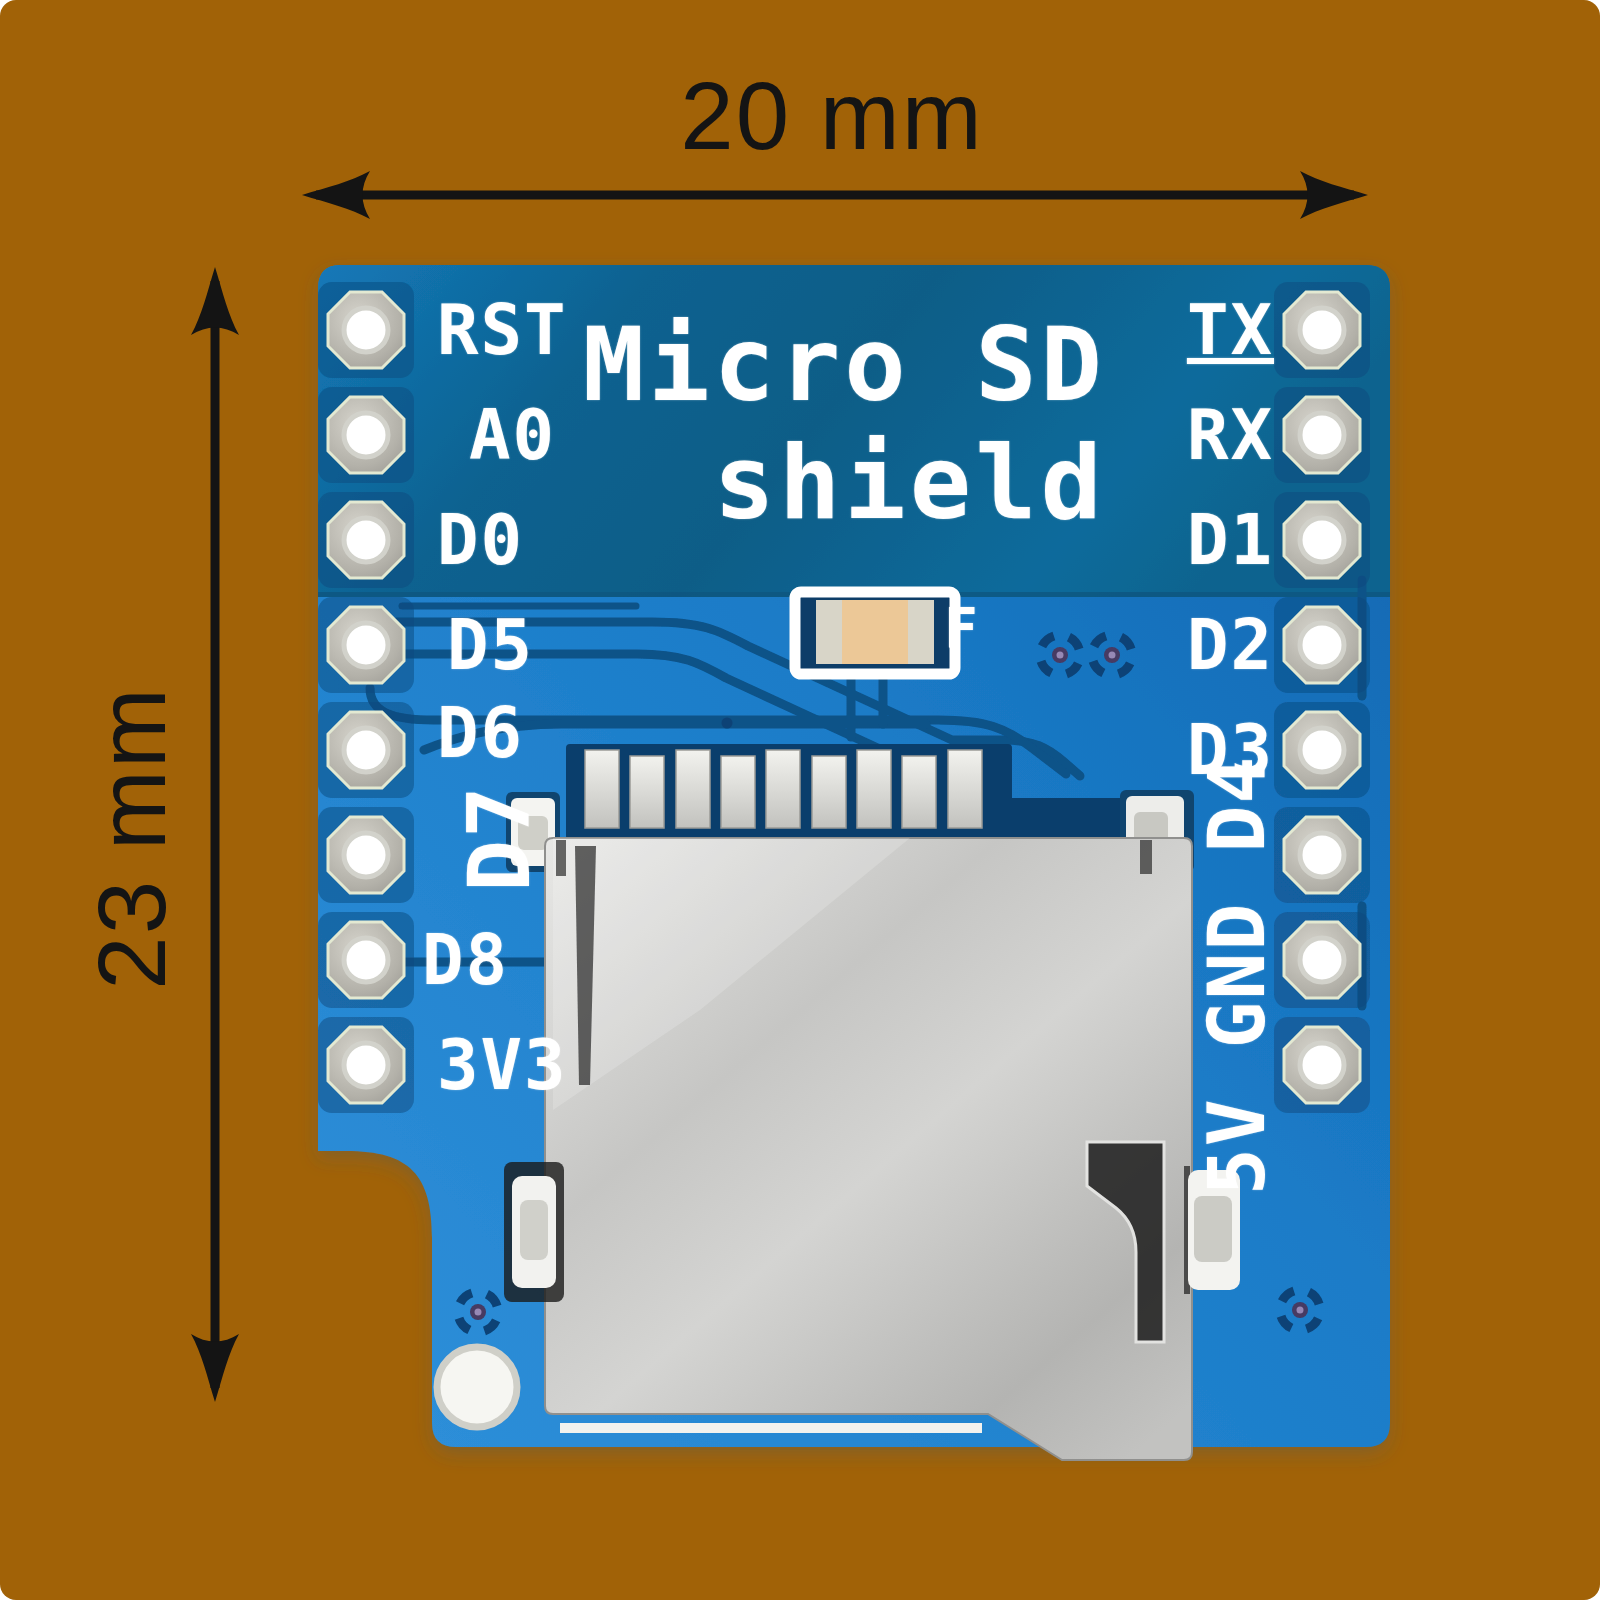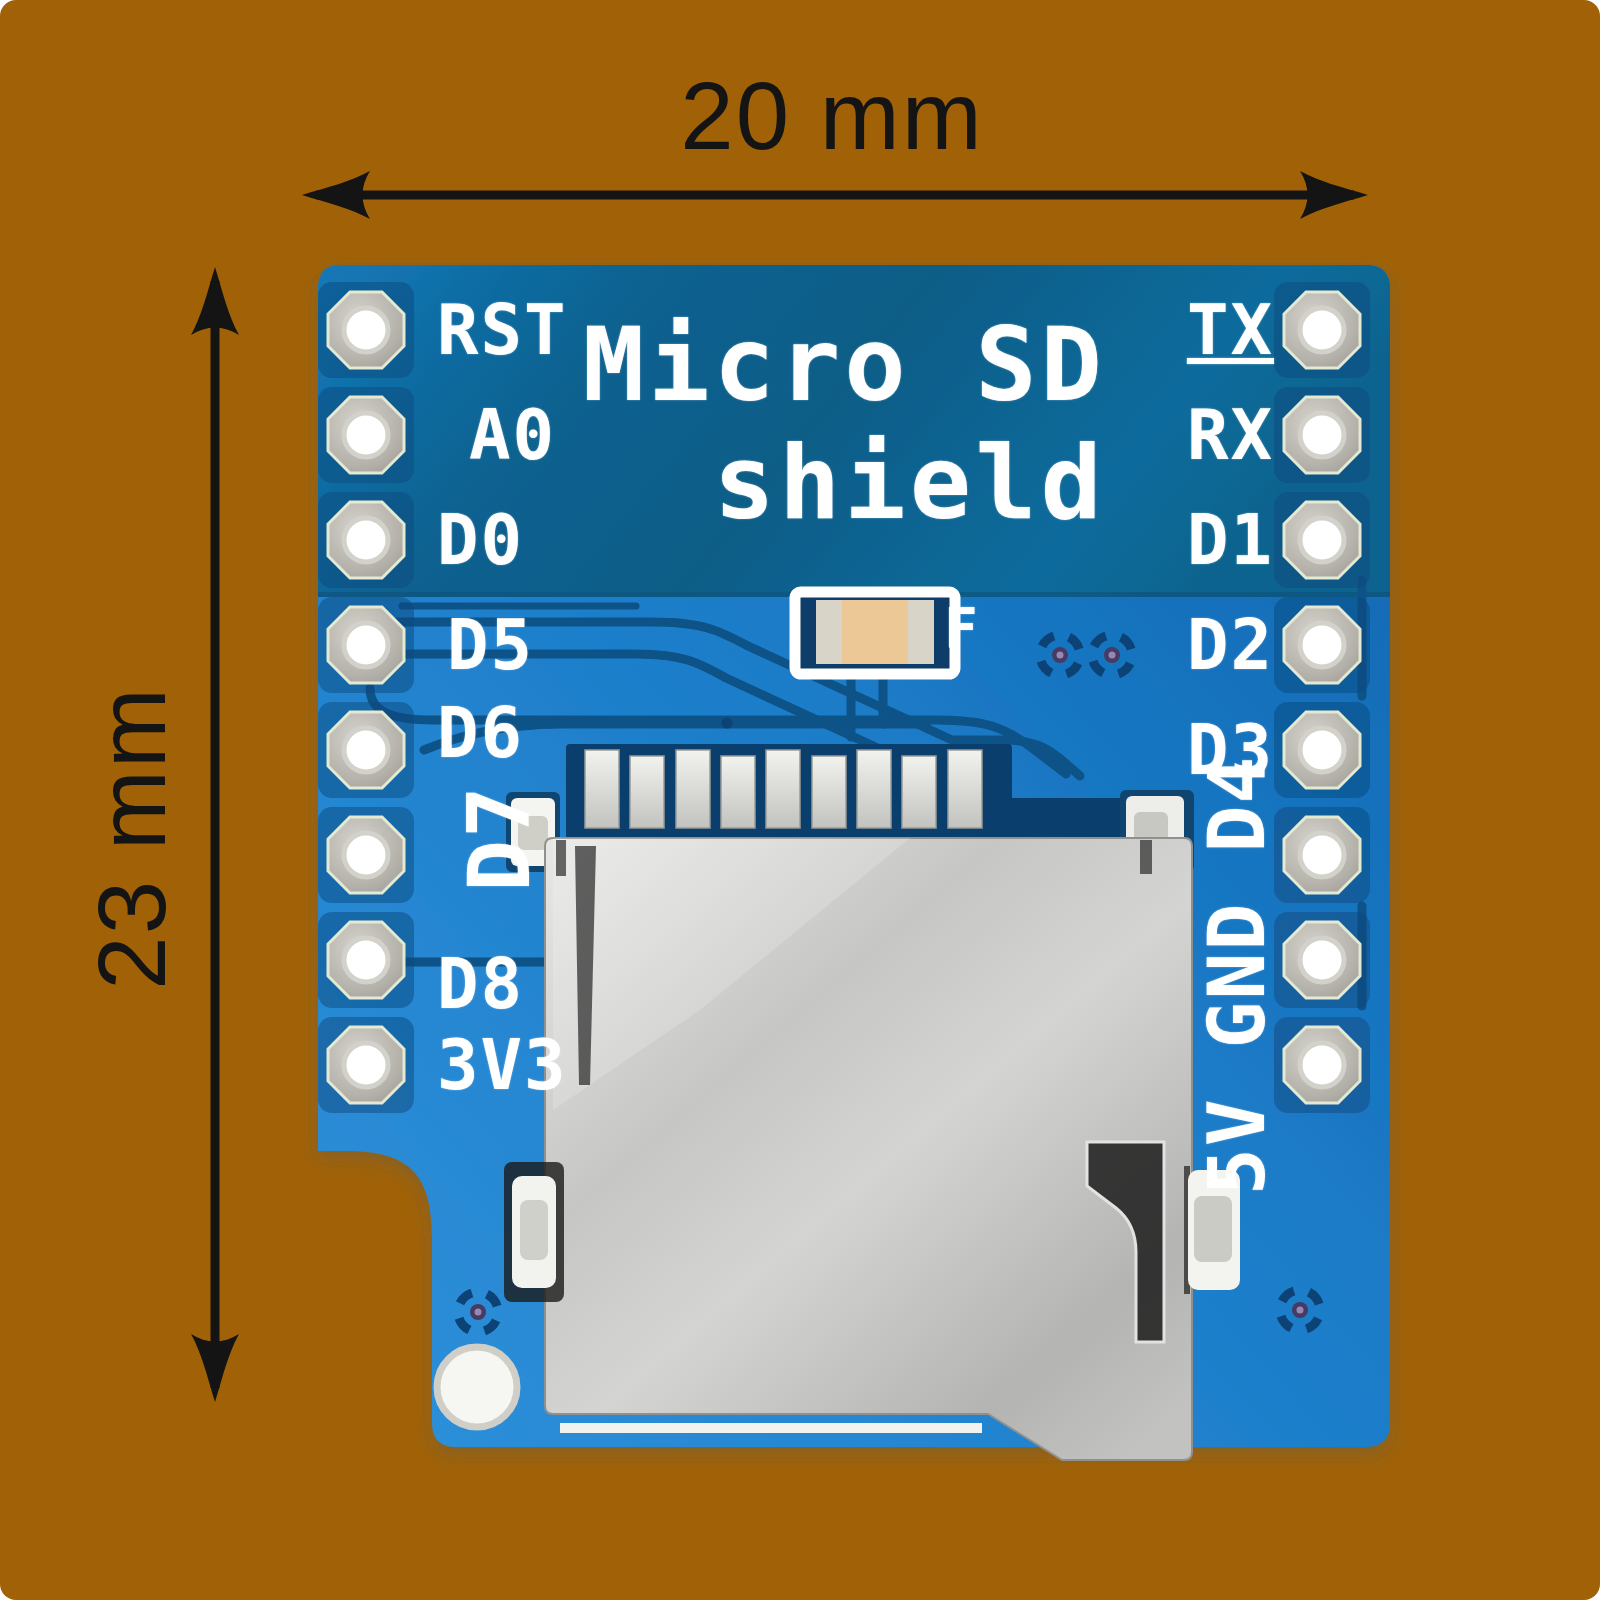--- a/index.html
+++ b/index.html
@@ -280,21 +280,21 @@
     <div>Micro SD</div>
     <div>shield</div>
   </div>
 
   <div class="silk" style="left:437px;top:285px;">RST</div>
   <div class="silk" style="left:437px;top:390px;margin-left:32px;">A0</div>
   <div class="silk" style="left:437px;top:495px;">D0</div>
   <div class="silk" style="left:437px;top:600px;margin-left:10px;">D5</div>
   <div class="silk" style="left:437px;top:688px;">D6</div>
   <div class="rot-wrap" style="left:499px;top:838px;"><span style="font-size:86px;">D7</span></div>
-  <div class="silk" style="left:437px;top:915px;margin-top:24px;">D8</div>
+  <div class="silk" style="left:422px;top:915px;">D8</div>
   <div class="silk" style="left:437px;top:1020px;">3V3</div>
 
   <div class="silk silk-right" style="right:326px;top:285px;text-decoration:underline;">TX</div>
   <div class="silk silk-right" style="right:326px;top:390px;">RX</div>
   <div class="silk silk-right" style="right:326px;top:495px;">D1</div>
   <div class="silk silk-right" style="right:326px;top:600px;">D2</div>
   <div class="silk silk-right" style="right:326px;top:705px;">D3</div>
   <div class="rot-wrap" style="left:1237px;top:975px;"><span style="font-size:78px;">5V GND D4</span></div>
 
   <div class="smd-mark" style="left:944px;top:600px;">F</div>

